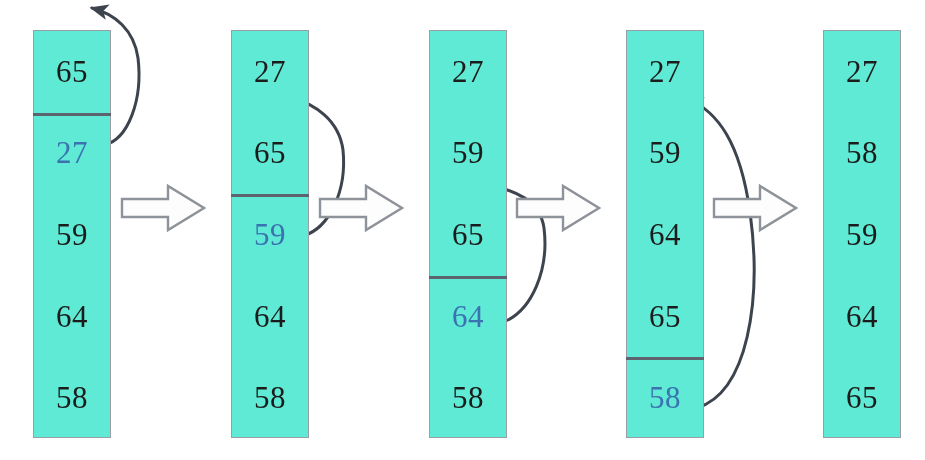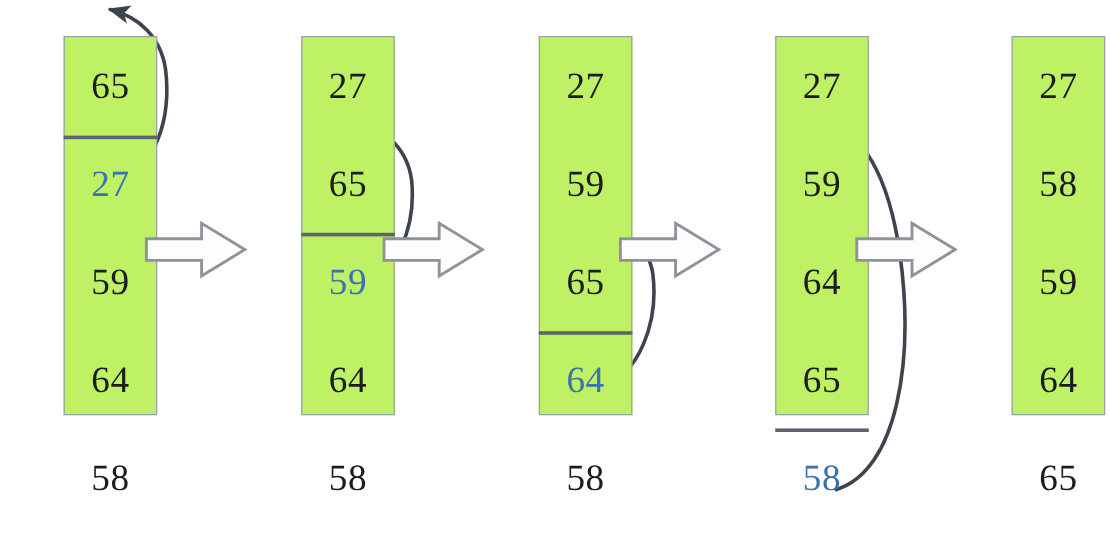--- a/index.html
+++ b/index.html
@@ -15,25 +15,24 @@
     position: relative;
     width: 925px;
     height: 460px;
     background: #ffffff;
     overflow: hidden;
   }
   .column {
     position: absolute;
     width: 78px;
     top: 30px;
-    height: 316px;
+    height: 408px;
     border: 1.5px solid #9a9ea6;
-    background: #bef264;
+    background: #5eead4;
     box-sizing: border-box;
-    margin-left: 20px;
   }
   .cell {
     position: absolute;
     left: 0;
     width: 100%;
     height: 82px;
     display: flex;
     align-items: center;
     justify-content: center;
     font-size: 31px;

